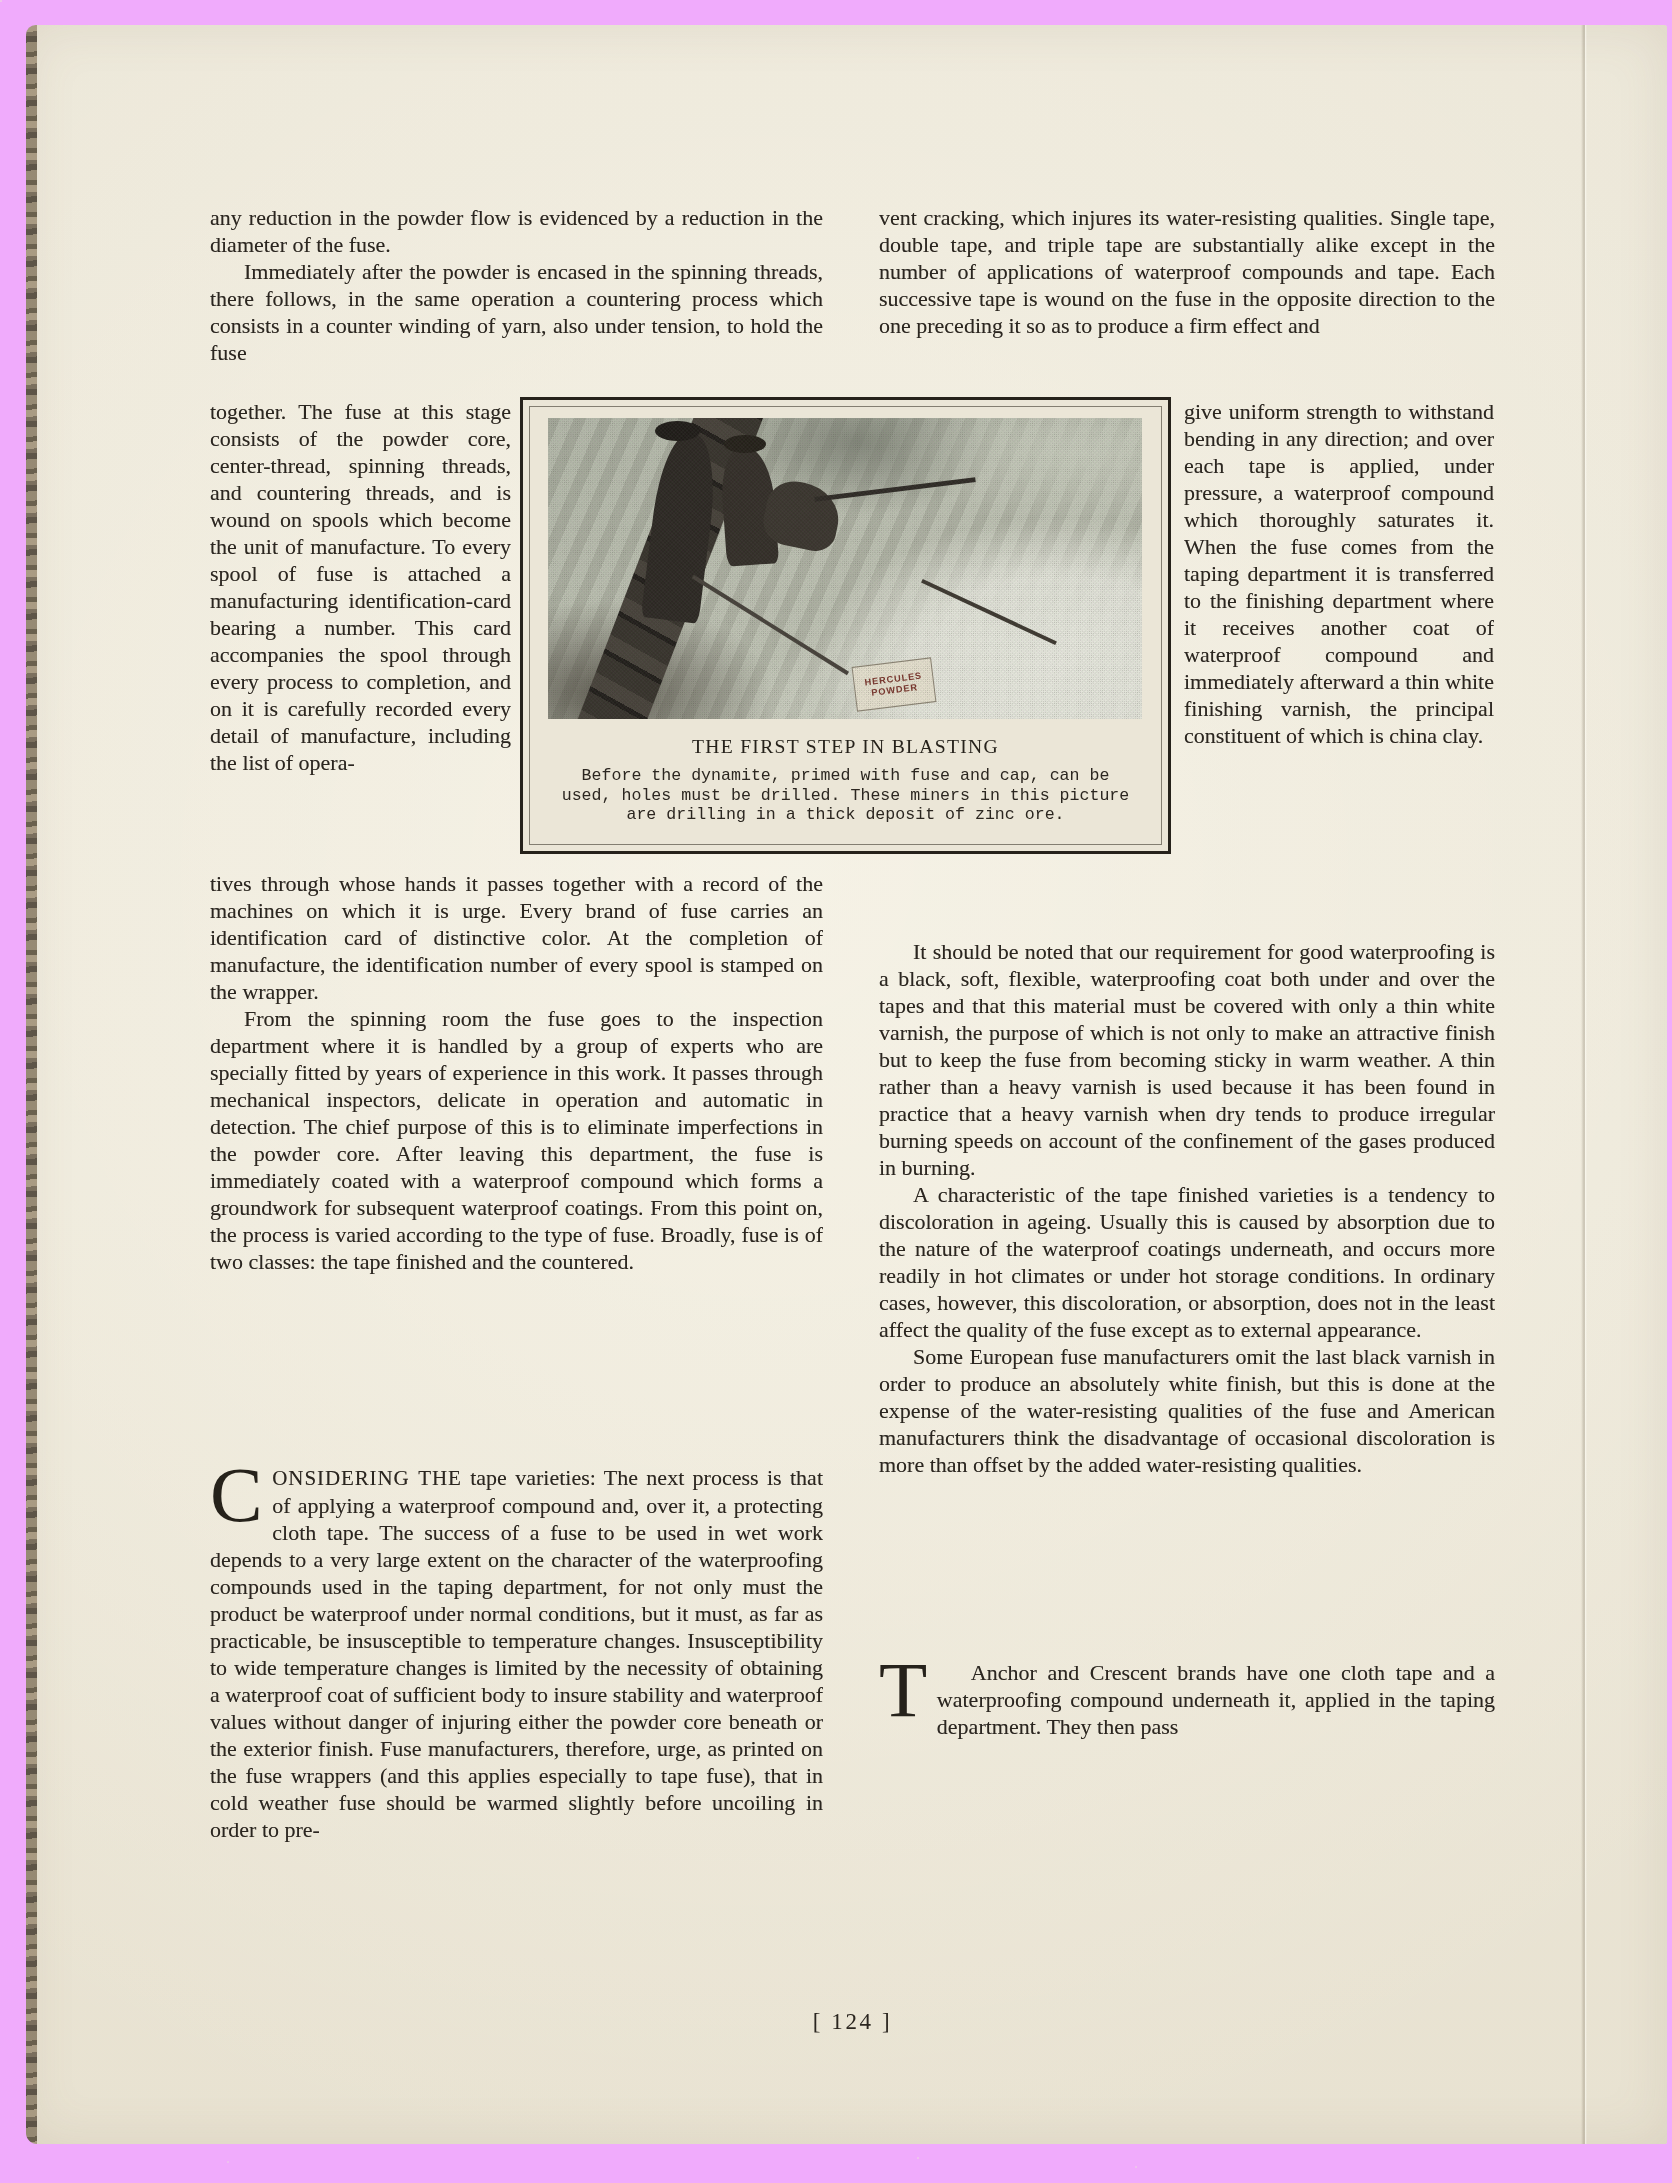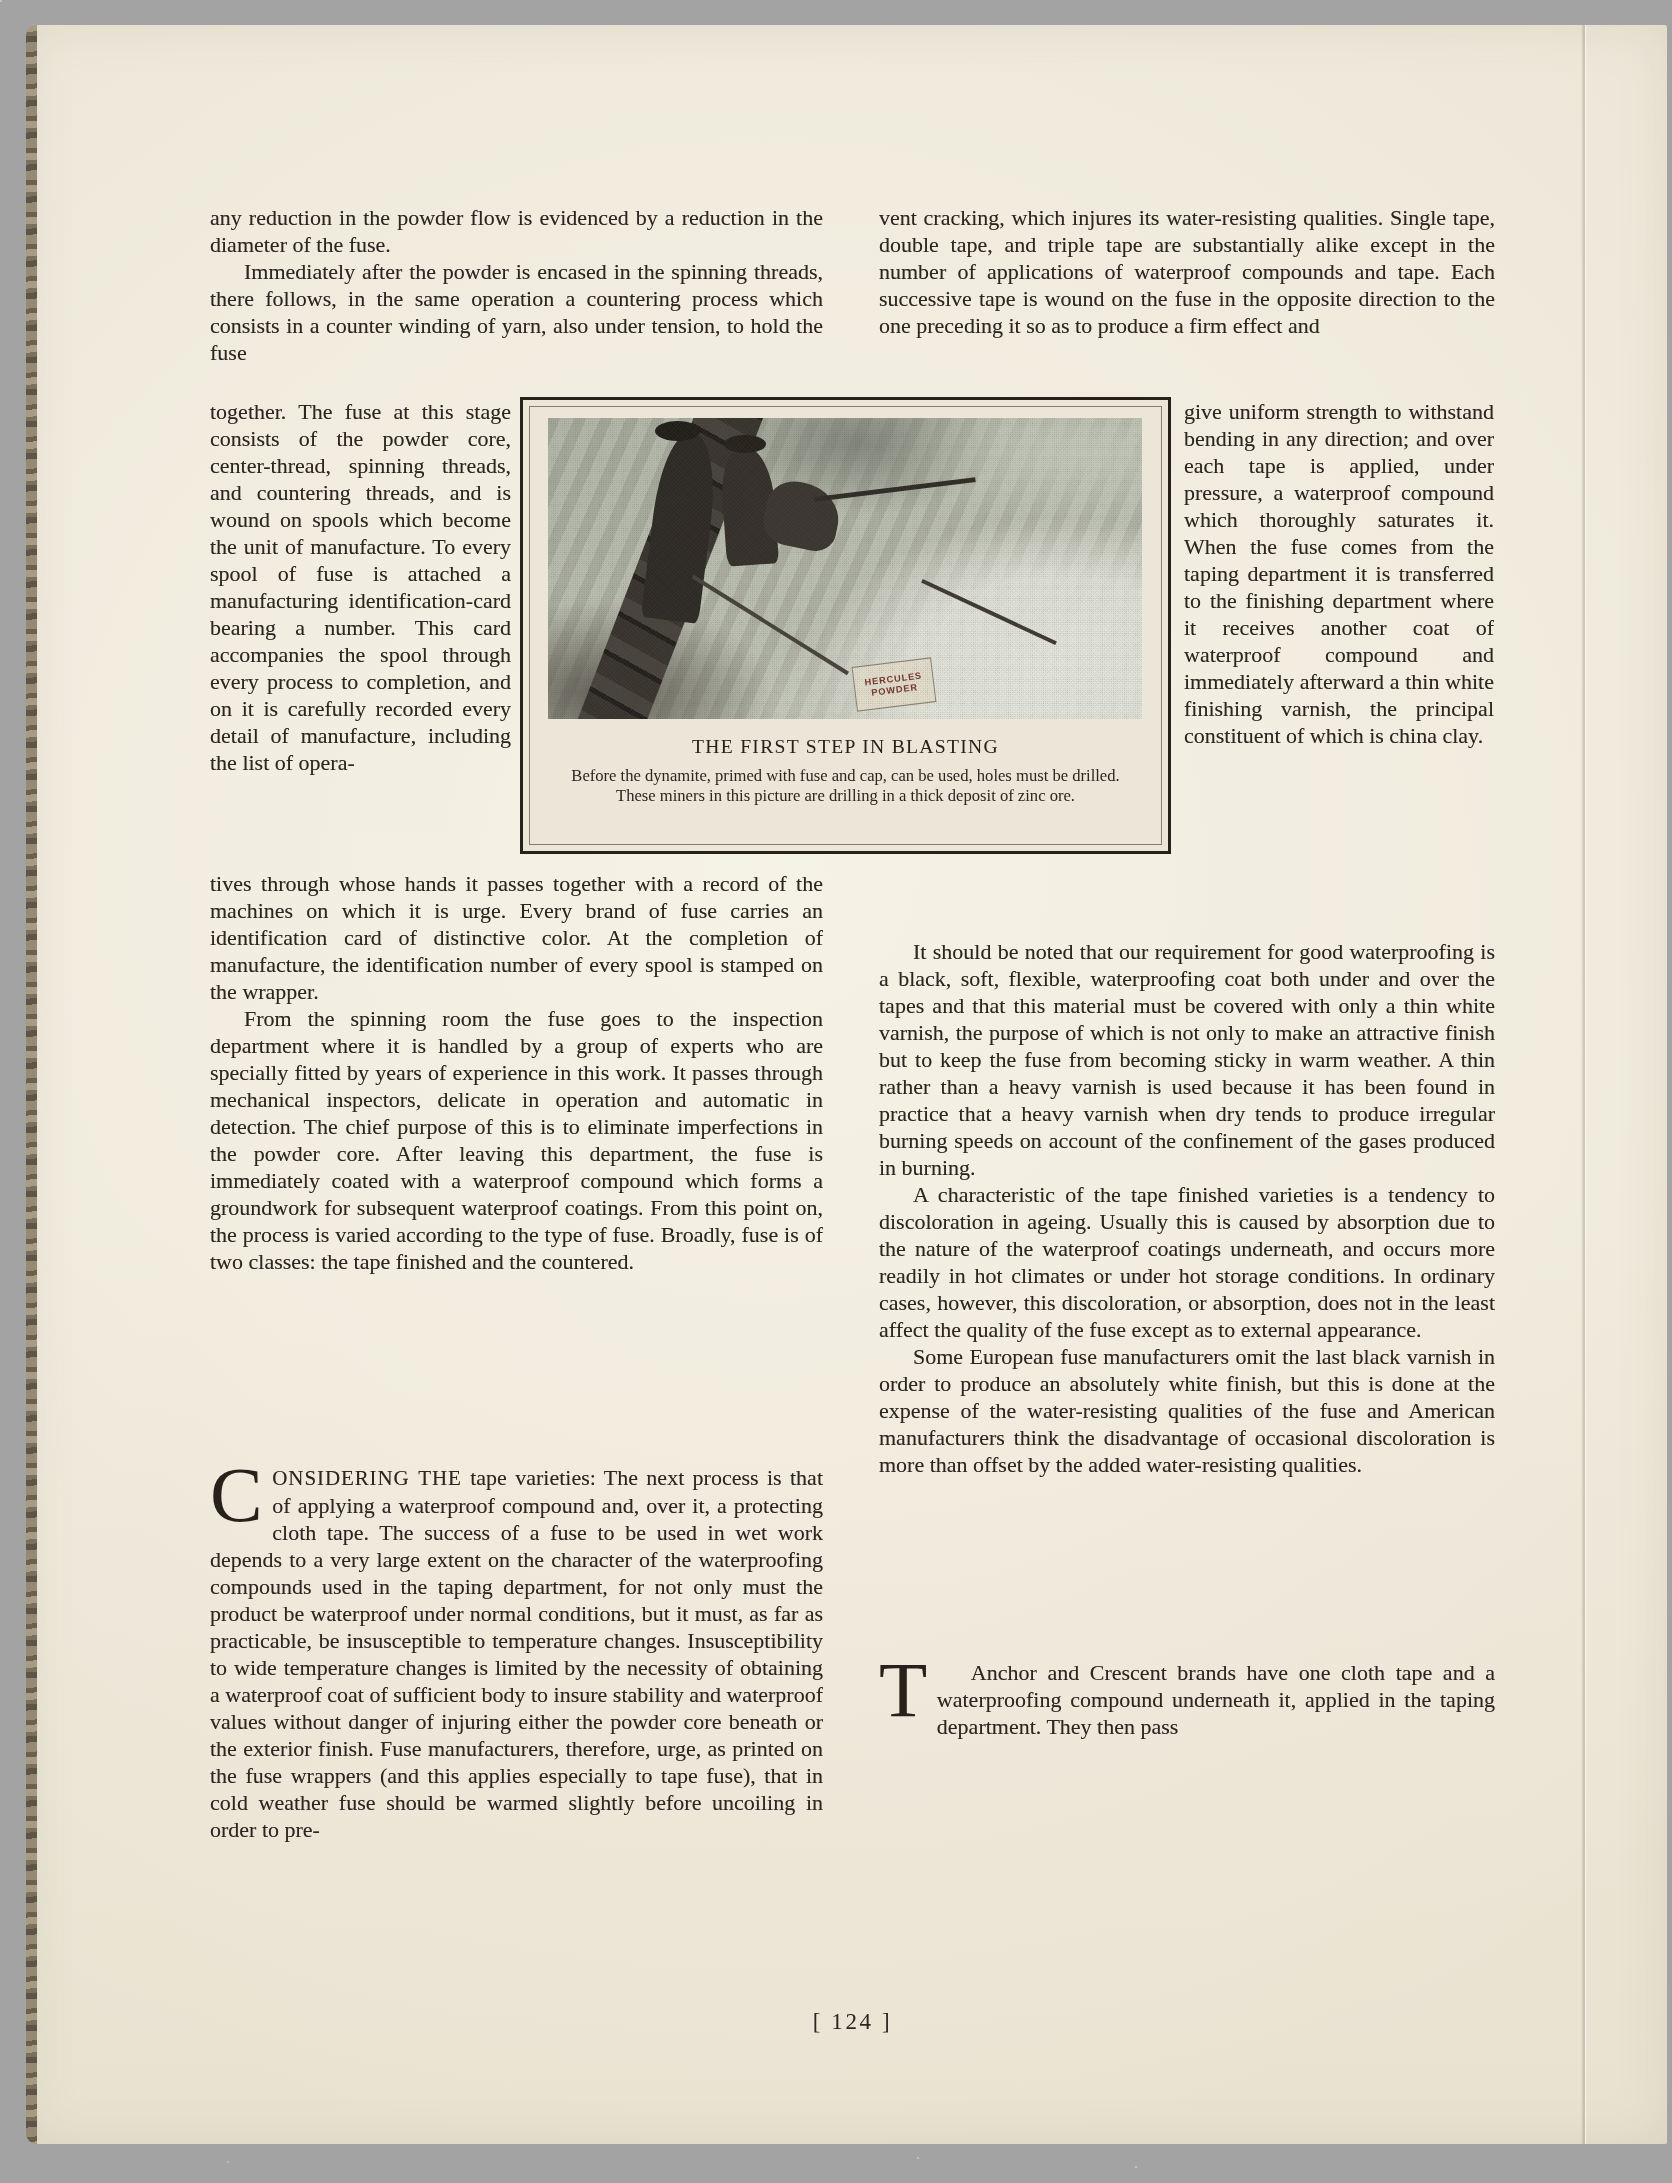--- a/index.html
+++ b/index.html
@@ -1,16 +1,16 @@
 <!DOCTYPE html>
 <html style="font-size:7px"><head>
 <meta charset="utf-8">
 <style>
   html,body{margin:0;padding:0;background:#22211e;}
-  #stage{position:relative;width:1673px;height:2184px;background:#a3a3a3;overflow:hidden;
+  #stage{position:relative;width:1673px;height:2184px;background:#f0abfc;overflow:hidden;
          font-family:"Liberation Serif", serif;color:#2b2620;}
   
   #specks{position:absolute;inset:0;pointer-events:none;}
   #specks i{position:absolute;width:1.7px;height:1.7px;border-radius:50%;background:rgba(235,230,215,.55);
     box-shadow: 140px 39px 0 rgba(235,230,215,.4), 393px 2070px 0 rgba(235,230,215,.5),
       917px 2157px 0 rgba(235,230,215,.45), 1441px 2096px 0 rgba(235,230,215,.4),
       1594px 87px 0 rgba(235,230,215,.3), 65px 1135px 0 rgba(235,230,215,.35),
       1135px 2166px 0 rgba(235,230,215,.5), 227px 2161px 0 rgba(235,230,215,.4);}
   
   #paper{position:absolute;left:26px;top:24.5px;width:1641px;height:2119px;
@@ -72,21 +72,21 @@
   .sign{left:306px;top:244px;width:78px;height:43px;background:#e4dfcd;border:0.9px solid #8a8373;
         transform:rotate(-7deg);display:flex;flex-direction:column;align-items:center;justify-content:center;
         font-family:"Liberation Sans",sans-serif;font-weight:bold;color:#79352c;font-size:9.2px;line-height:10.5px;letter-spacing:0.9px;}
   #photo::after{content:"";position:absolute;inset:0;
       background:
         repeating-linear-gradient(45deg, rgba(150,95,150,.05) 0 1.3px, rgba(0,0,0,0) 1.3px 2.6px),
         repeating-linear-gradient(-45deg, rgba(95,150,95,.05) 0 1.3px, rgba(0,0,0,0) 1.3px 2.6px),
         radial-gradient(rgba(40,40,35,.22) 0.4px, transparent 0.7px);
       background-size:auto,auto,2.2px 2.2px;}
   #cap-title{position:absolute;left:0;right:0;top:336px;text-align:center;font-size:19.6px;letter-spacing:1.3px;color:#26221b;}
-  #cap-text{position:absolute;left:30px;right:30px;top:366px;text-align:center;font-size:16.6px;line-height:19.6px;color:#2b2620;}
+  #cap-text{position:absolute;left:30px;right:30px;top:366px;text-align:center;font-size:16.6px;line-height:19.6px;color:#2b2620;font-family:Liberation Mono, monospace;}
   
   #pageno{position:absolute;left:210px;top:2009px;width:1285px;text-align:center;font-size:23px;letter-spacing:2.6px;}
 </style>
 </head>
 <body>
 
 <div id="stage">
   <div id="specks">
       <i></i>
     </div>

